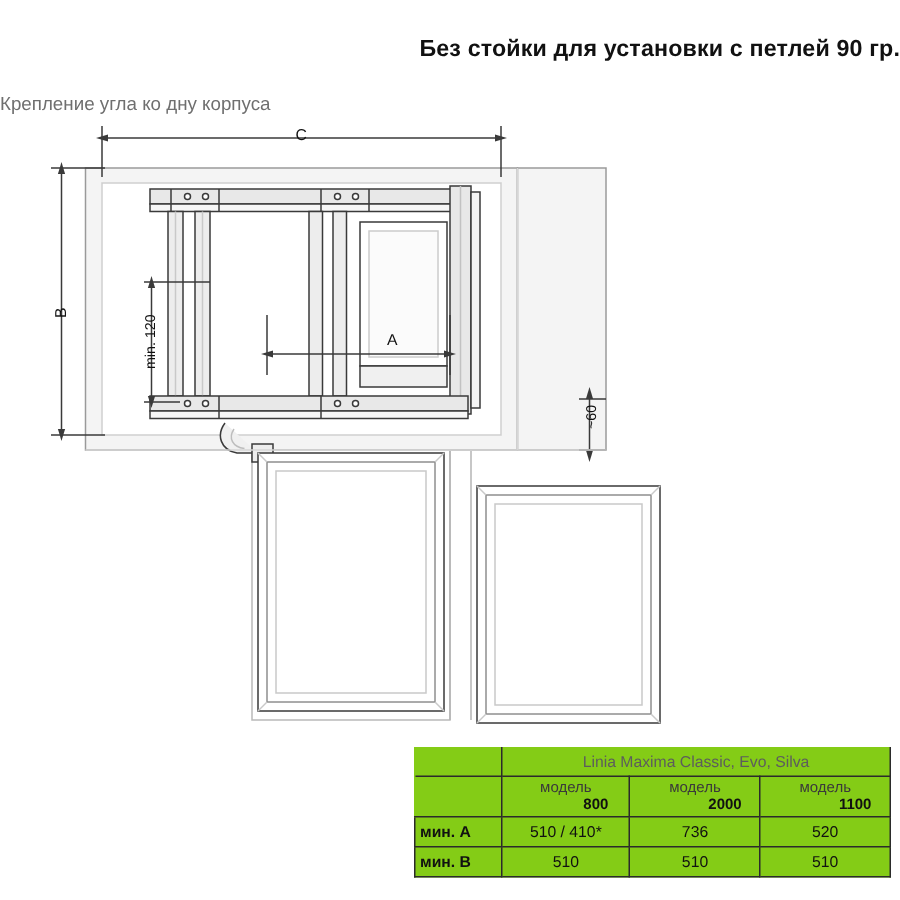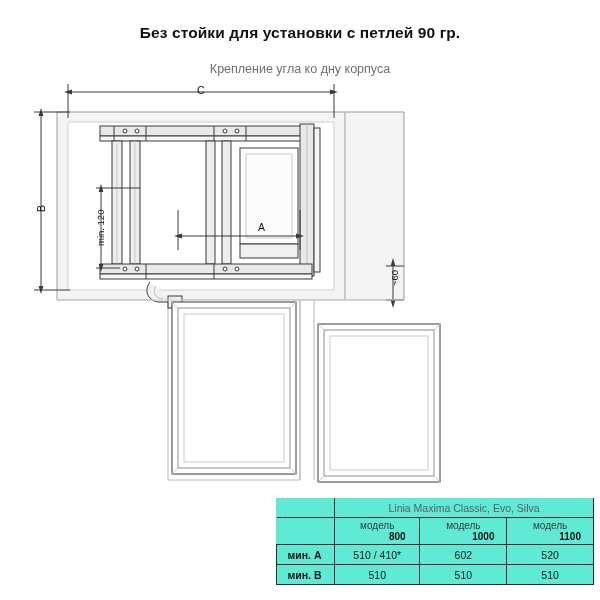--- a/index.html
+++ b/index.html
@@ -20,31 +20,31 @@
     left: 0; top: 0;
     width: 600px;
     height: 600px;
   }
 
   
   .title {
     position: absolute;
     left: 0; right: 0;
     top: 24px;
-    text-align: center;
+    text-align: right;
     font-size: 15.5px;
     font-weight: bold;
     letter-spacing: 0.1px;
     color: #111111;
   }
   .subtitle {
     position: absolute;
     left: 0; right: 0;
     top: 62px;
-    text-align: center;
+    text-align: left;
     font-size: 12.5px;
     color: #6f6f6f;
   }
 
   
   .canvas {
     position: absolute;
     left: 0;
     top: 0;
     width: 600px;
@@ -52,21 +52,21 @@
   }
 
   
   .spec-table {
     position: absolute;
     left: 276px;
     top: 498px;
     width: 318px;
     border-collapse: collapse;
     font-size: 10.5px;
-    background: #5eead4;
+    background: #84cc16;
   }
   .spec-table td, .spec-table th {
     border: 1px solid #2b2b2b;
     padding: 2px 3px;
     text-align: center;
     height: 15px;
     color: #111111;
     font-weight: normal;
   }
   .spec-table .hdr-span {
@@ -79,21 +79,21 @@
   .spec-table .blank-corner {
     border-left: none;
     border-top: none;
   }
   .spec-table .model-hdr {
     font-size: 10px;
     color: #3a3a3a;
   }
   .spec-table .model-hdr b { font-weight: bold; color:#111;margin-left:40px; }
   .spec-table .rowlab {
-    text-align: center;
+    text-align: left;
     padding-right: 5px;
     font-weight: bold;
     font-size: 10.5px;
     width: 58px;
   }
   .spec-table td.val { width: 86px; }
 
   .lbl {
     position: absolute;
     font-size: 10.5px;
@@ -268,30 +268,30 @@
         <tr>
       <td class="blank-corner"></td>
       <td class="hdr-span" colspan="3">Linia Maxima Classic, Evo, Silva</td>
     </tr>
     <tr>
       <td class="blank-corner"></td>
       <td class="model-hdr val">
         <span>модель </span><b>800</b>
       </td>
       <td class="model-hdr val">
-        <span>модель </span><b>1000</b>
+        <span>модель </span><b>2000</b>
       </td>
       <td class="model-hdr val">
         <span>модель </span><b>1100</b>
       </td>
     </tr>
     <tr>
       <td class="rowlab">мин. A</td>
       <td class="val">510 / 410*</td>
-      <td class="val">602</td>
+      <td class="val">736</td>
       <td class="val">520</td>
     </tr>
     <tr>
       <td class="rowlab">мин. B</td>
       <td class="val">510</td>
       <td class="val">510</td>
       <td class="val">510</td>
     </tr>
   </tbody>
     </table>

